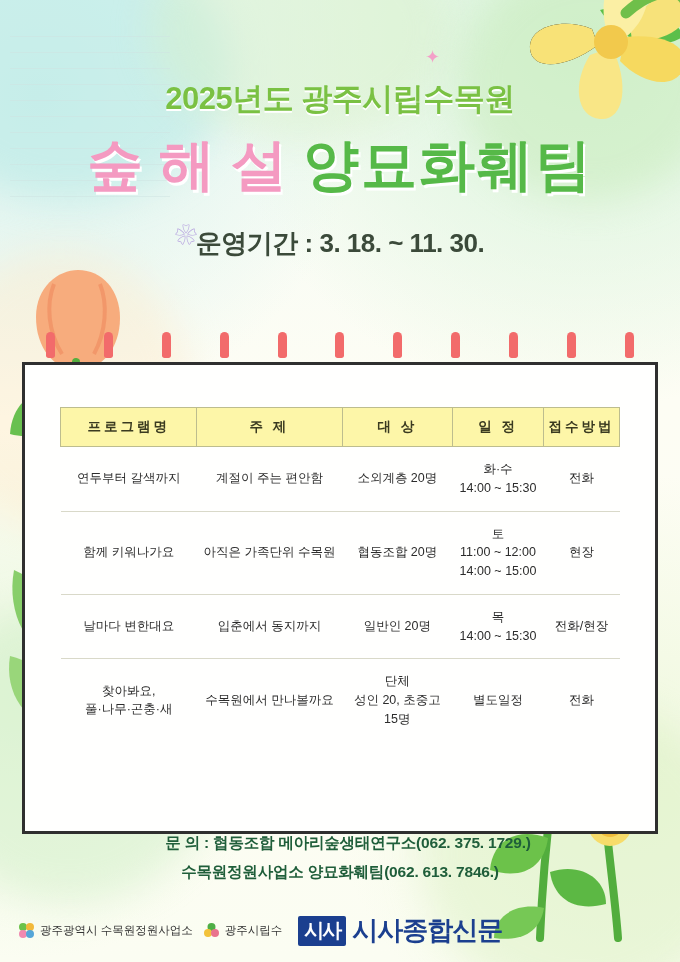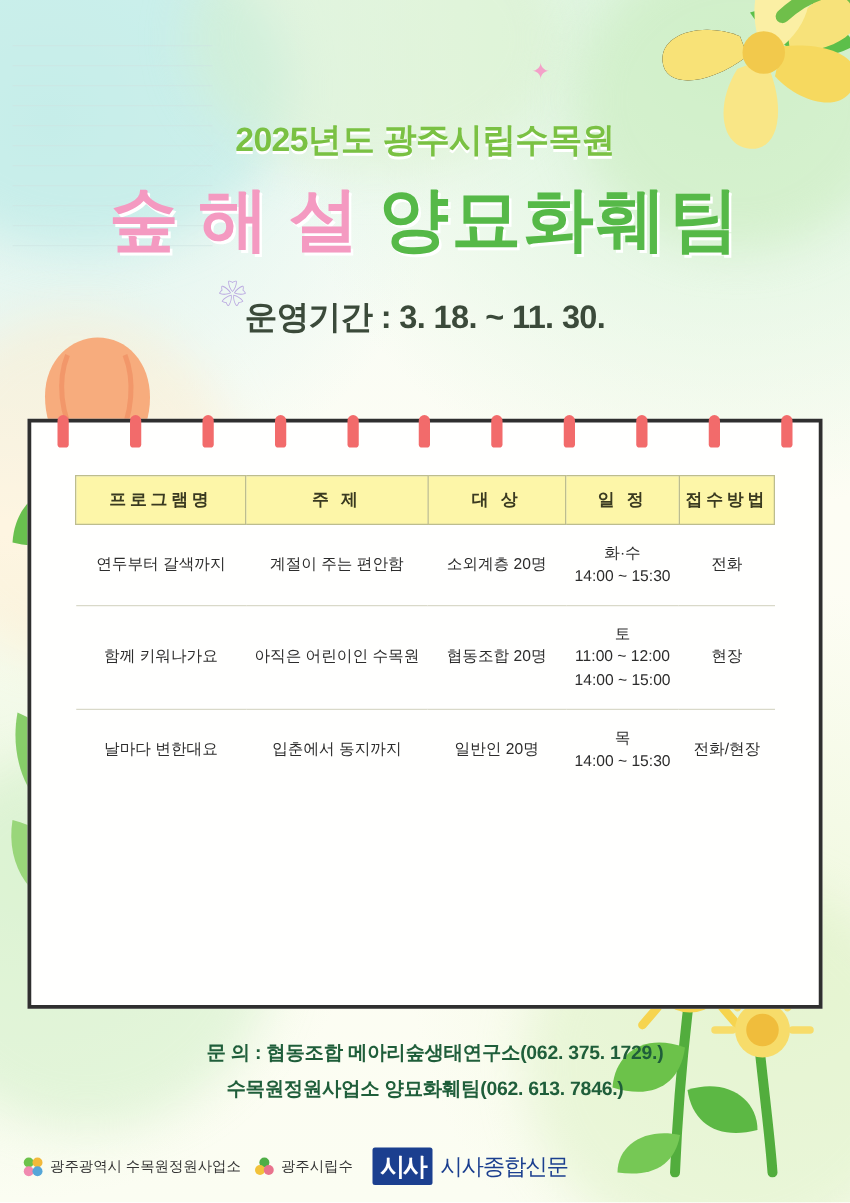--- a/index.html
+++ b/index.html
@@ -59,26 +59,25 @@
   }
 
   
   .header {
     position: relative;
     z-index: 5;
     text-align: center;
     padding-top: 78px;
   }
   .year-line {
-    font-size: 27px;
+    font-size: 31px;
     font-weight: bold;
     letter-spacing: -0.5px;
     color: #7ac143;
     text-shadow: 0 2px 0 #ffffff;
-    margin-top: 16px;
   }
   .big-title {
     margin-top: 14px;
     font-size: 56px;
     font-weight: bold;
     letter-spacing: 2px;
     line-height: 1.1;
   }
   .big-title .pink {
     color: #f49ac1;
@@ -107,21 +106,21 @@
     font-size: 18px;
     line-height: 1;
   }
   .sparkle.s1 { left: 425px; top: 48px; }
   .sparkle.s2 { left: 175px; top: 225px; color: #b9a7e0; font-size: 22px; }
 
   
   .card {
     position: absolute;
     left: 22px;
-    top: 335px;
+    top: 362px;
     width: 636px;
     height: 472px;
     background: #fffffe;
     border: 3px solid #2f2f2f;
     box-sizing: border-box;
     z-index: 7;
   }
   .pins {
     position: absolute;
     left: 22px;
@@ -226,22 +225,22 @@
     color: #fff;
     font-size: 20px;
     font-weight: bold;
     display: flex;
     align-items: center;
     justify-content: center;
     border-radius: 2px;
     letter-spacing: -2px;
   }
   .news-name {
-    font-size: 18px;
-    font-weight: normal;
+    font-size: 26px;
+    font-weight: bold;
     color: #1b3f8f;
     letter-spacing: -1px;
   }
 </style>
 </head>
 <body>
 
 <div id="poster">
 
   <div class="wash tl"></div>
@@ -366,31 +365,38 @@
       <tbody id="table-body">
           <tr class="row">
             <td class="col-name">연두부터 갈색까지</td>
             <td class="col-theme">계절이 주는 편안함</td>
             <td class="col-target">소외계층 20명</td>
             <td class="col-sched">화·수<br>14:00 ~ 15:30</td>
             <td class="col-apply">전화</td>
           </tr>
           <tr class="row">
             <td class="col-name">함께 키워나가요</td>
-            <td class="col-theme">아직은 어린이인 수목원</td>
+            <td class="col-theme">아직은 가족단위 수목원</td>
             <td class="col-target">협동조합 20명</td>
             <td class="col-sched">토<br>11:00 ~ 12:00<br>14:00 ~ 15:00</td>
             <td class="col-apply">현장</td>
           </tr>
           <tr class="row">
             <td class="col-name">날마다 변한대요</td>
             <td class="col-theme">입춘에서 동지까지</td>
             <td class="col-target">일반인 20명</td>
             <td class="col-sched">목<br>14:00 ~ 15:30</td>
             <td class="col-apply">전화/현장</td>
+          </tr>
+          <tr class="row">
+            <td class="col-name">찾아봐요,<br>풀·나무·곤충·새</td>
+            <td class="col-theme">수목원에서 만나볼까요</td>
+            <td class="col-target">단체<br>성인 20, 초중고 15명</td>
+            <td class="col-sched">별도일정</td>
+            <td class="col-apply">전화</td>
           </tr>
         </tbody>
     </table>
   </div>
 
   <div class="contact">
     <div class="l1">문   의 : 협동조합 메아리숲생태연구소(062. 375. 1729.)</div>
     <div class="l2">수목원정원사업소 양묘화훼팀(062. 613. 7846.)</div>
   </div>
 

